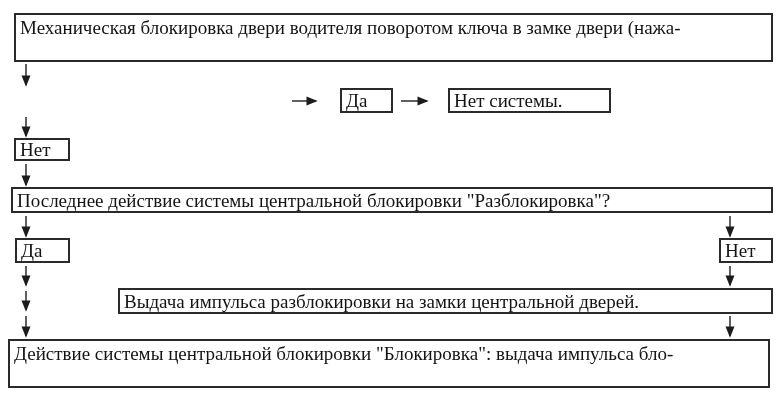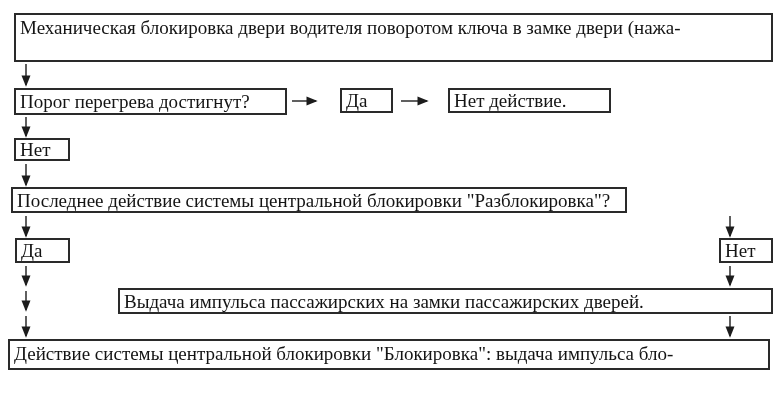--- a/index.html
+++ b/index.html
@@ -94,46 +94,43 @@
       </g>
     <g>
         <line x1="730" y1="316" x2="730" y2="336" marker-end="url(#ah)"></line>
       </g>
   </svg>
 
   <div class="box multiline" style="left:14px; top:13px; width:759px; height:49px;">
     <span>Механическая блокировка двери водителя поворотом ключа в замке двери (нажа-</span>
   </div>
 
-  <div class="box" style="left:14px; top:88px; width:273px; height:27px;">
-    <span>Порог перегрева достигнут?</span>
-  </div>
   <div class="box" style="left:340px; top:88px; width:53px; height:25px;">
     <span>Да</span>
   </div>
   <div class="box" style="left:448px; top:88px; width:163px; height:25px;">
-    <span>Нет действие.</span>
+    <span>Нет системы.</span>
   </div>
 
   <div class="box" style="left:14px; top:138px; width:56px; height:23px;">
     <span>Нет</span>
   </div>
 
-  <div class="box" style="left:11px; top:187px; width:616px; height:26px;">
+  <div class="box" style="left:11px; top:187px; width:762px; height:26px;">
     <span>Последнее действие системы центральной блокировки "Разблокировка"?</span>
   </div>
 
   <div class="box" style="left:15px; top:238px; width:55px; height:25px;">
     <span>Да</span>
   </div>
   <div class="box" style="left:719px; top:238px; width:54px; height:25px;">
     <span>Нет</span>
   </div>
 
   <div class="box" style="left:118px; top:288px; width:655px; height:26px;">
-    <span>Выдача импульса пассажирских на замки пассажирских дверей.</span>
+    <span>Выдача импульса разблокировки на замки центральной дверей.</span>
   </div>
 
-  <div class="box multiline" style="left:8px; top:339px; width:762px; height:31px;">
+  <div class="box multiline" style="left:8px; top:339px; width:762px; height:49px;">
     <span>Действие системы центральной блокировки "Блокировка": выдача импульса бло-</span>
   </div>
 
 </div>
 
 </body></html>

